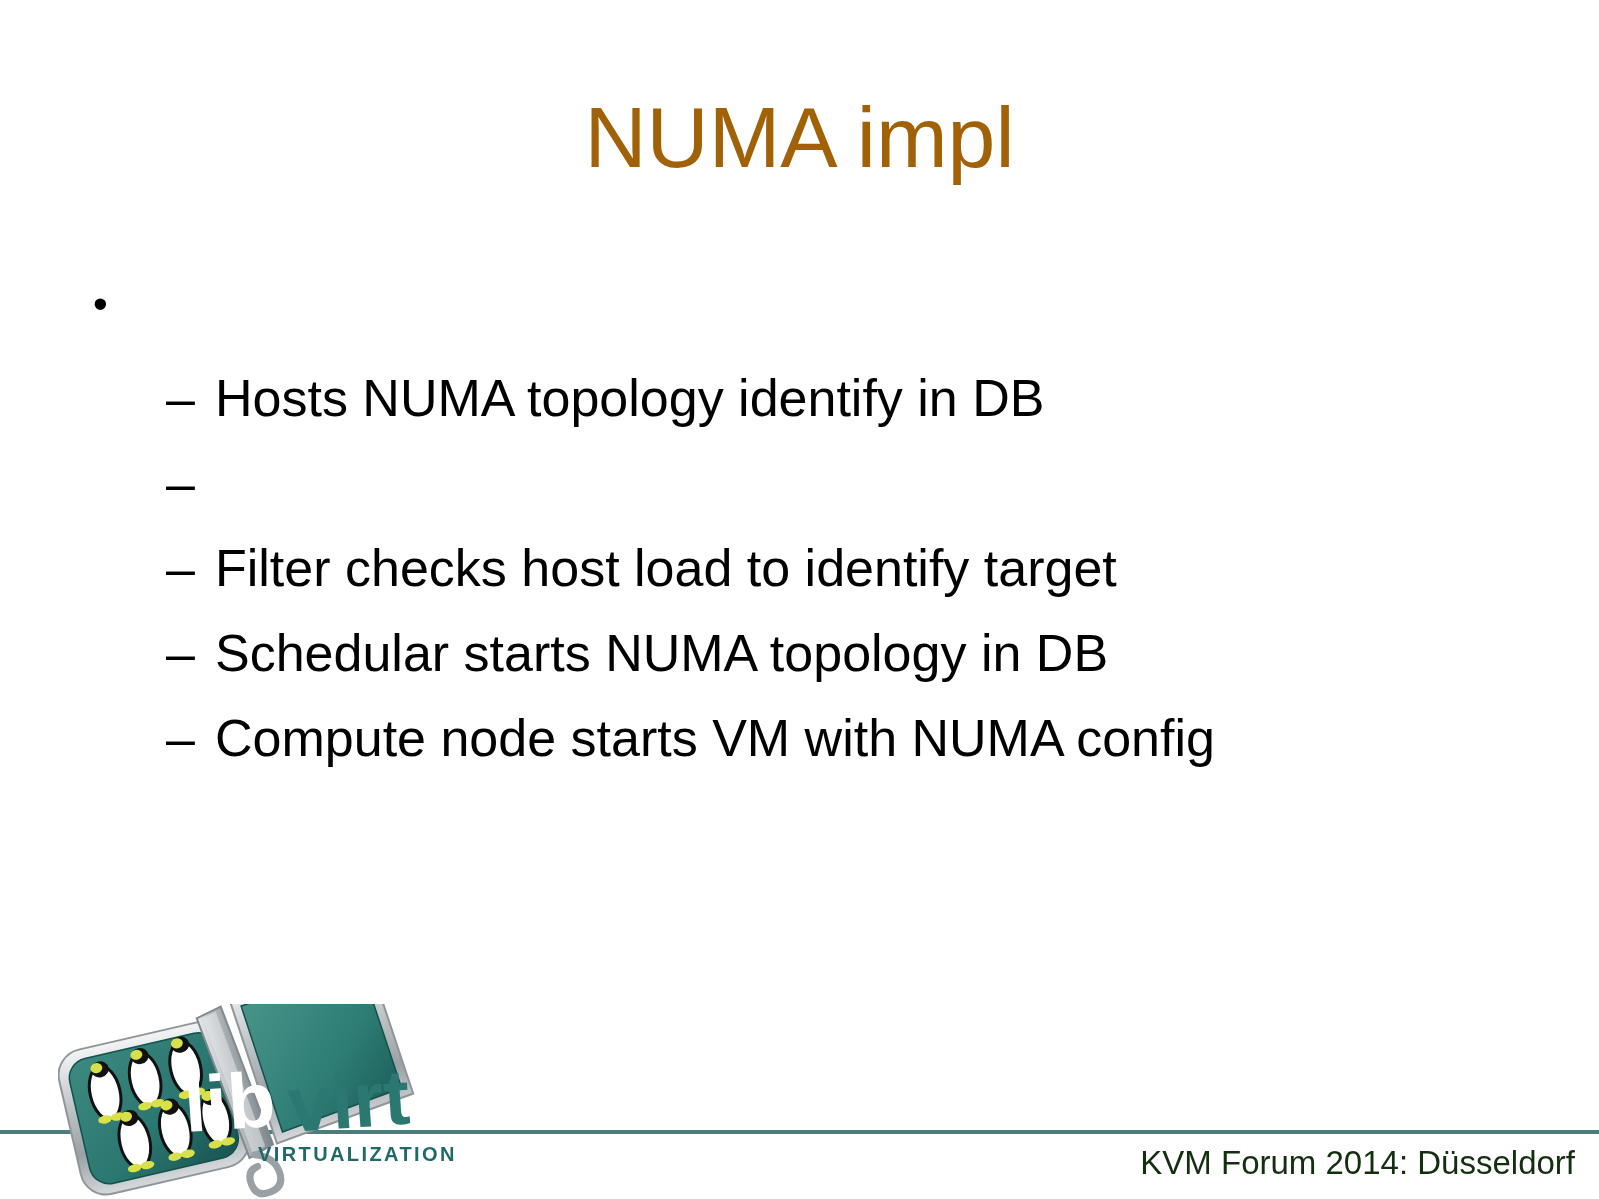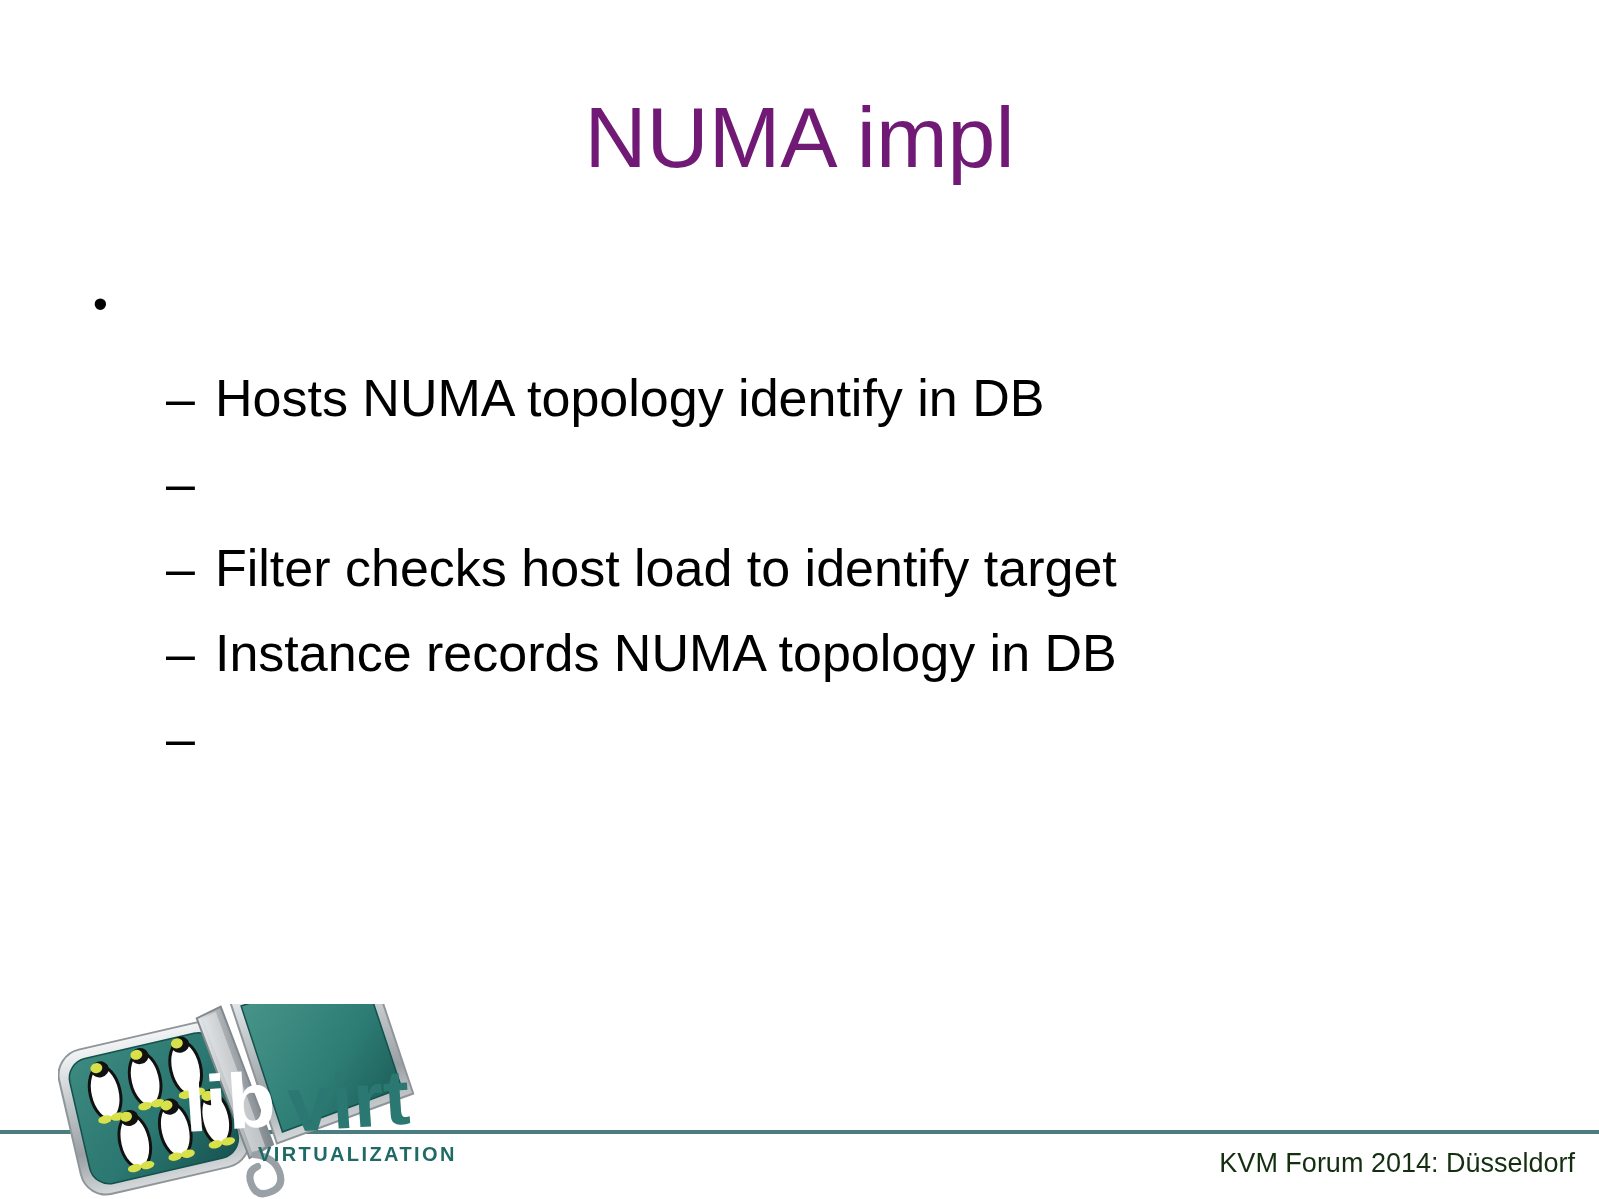--- a/index.html
+++ b/index.html
@@ -20,21 +20,21 @@
 
   
   #slide-title {
     position: absolute;
     left: 0;
     top: 92px;
     width: 1599px;
     text-align: center;
     font-size: 86px;
     line-height: 1.05;
-    color: #701a75;
+    color: #a16207;
     letter-spacing: 0px;
     font-weight: normal;
     white-space: nowrap;
   }
 
   
   #body-list {
     position: absolute;
     left: 0;
     top: 262px;
@@ -88,21 +88,21 @@
     left: 0;
     top: 1130px;
     width: 1599px;
     height: 4px;
     background: #4a7c80;
   }
   #footer-text {
     position: absolute;
     right: 24px;
     top: 1142px;
-    font-size: 27px;
+    font-size: 33px;
     line-height: 42px;
     color: #132f10;
     white-space: nowrap;
   }
 
   
   #logo {
     position: absolute;
     left: 58px;
     top: 1004px;
@@ -135,25 +135,26 @@
         <span class="l2-marker">–</span>
       </div>
 
       <div class="l2-item">
         <span class="l2-marker">–</span>
         <span>Filter checks host load to identify target</span>
       </div>
 
       <div class="l2-item">
         <span class="l2-marker">–</span>
-        <span>Instance records NUMA topology in DB</span>
-      </div>
-
-      <div class="l2-item">
-        <span class="l2-marker">–</span>
+        <span>Schedular starts NUMA topology in DB</span>
+      </div>
+
+      <div class="l2-item">
+        <span class="l2-marker">–</span>
+        <span>Compute node starts VM with NUMA config</span>
       </div>
 
     </div>
   </div>
 
   <div id="footer-rule" style="background: rgb(74, 124, 128);"></div>
 
   <div id="footer-text" style="color: rgb(19, 47, 16);">KVM Forum 2014: Düsseldorf</div>
 
   <div id="logo">

